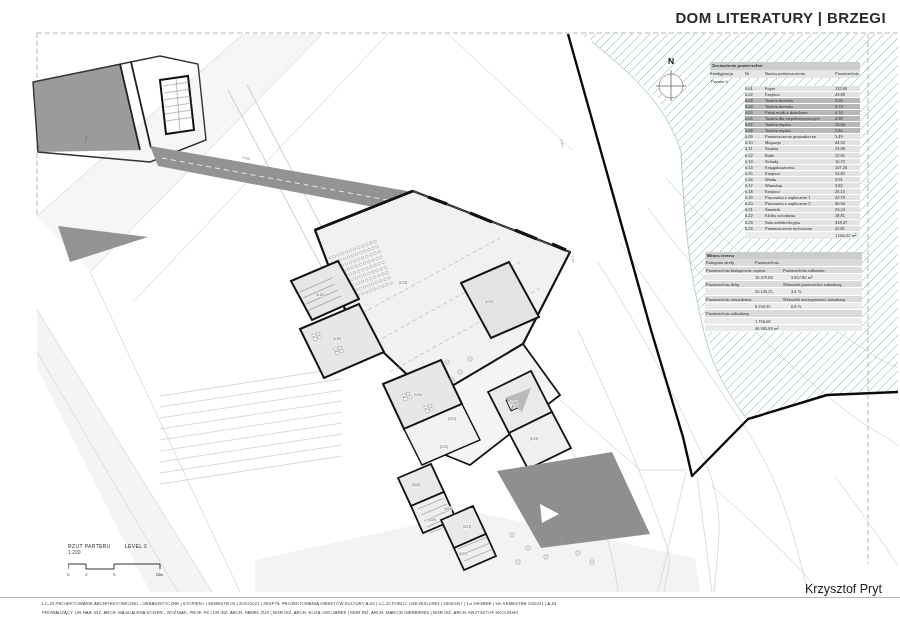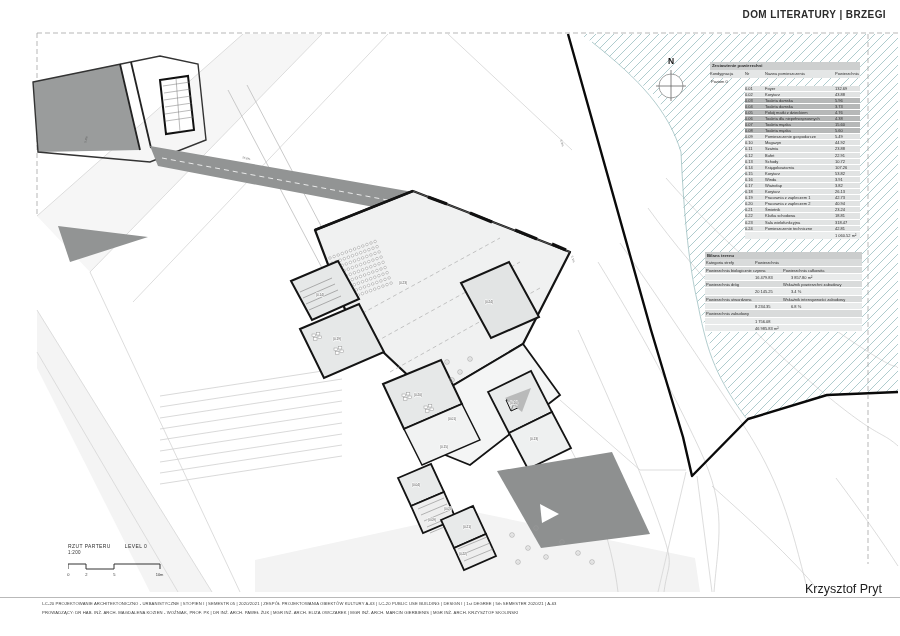--- a/index.html
+++ b/index.html
@@ -1,20 +1,20 @@
 <!DOCTYPE html>
 <html><head>
 <meta charset="utf-8">
 <style>
   html,body{margin:0;padding:0;background:#fff;font-family:"Liberation Sans",sans-serif;}
   .board{position:relative;width:900px;height:636px;background:#fff;overflow:hidden;}
   .board *{box-sizing:border-box;}
   svg{position:absolute;left:0;top:0;}
   
-  .proj-title{position:absolute;top:9px;right:14px;font-size:10px;font-weight:bold;letter-spacing:.4px;color:#2b2b2b;text-align:right;}
+  .proj-title{position:absolute;top:9px;right:14px;font-size:15px;font-weight:bold;letter-spacing:.4px;color:#2b2b2b;text-align:right;}
   .author{position:absolute;top:582px;right:18px;font-size:12.5px;color:#1c1c1c;}
   
   .footer-rule{position:absolute;left:0;top:597px;width:900px;height:1px;background:#8a8a8a;transform:scaleY(.6);}
   .foot-line{position:absolute;left:42px;font-size:4.2px;color:#3d3d3d;white-space:nowrap;letter-spacing:.1px;}
   .foot-1{top:601px;}
   .foot-2{top:610px;}
   
   .legend{position:absolute;left:68px;top:543px;width:120px;font-size:5px;color:#2f2f2f;}
   .legend .row1 span{margin-right:14px;letter-spacing:.4px;}
   .legend .scaleline{font-size:4.5px;margin-top:1px;letter-spacing:.3px;}

